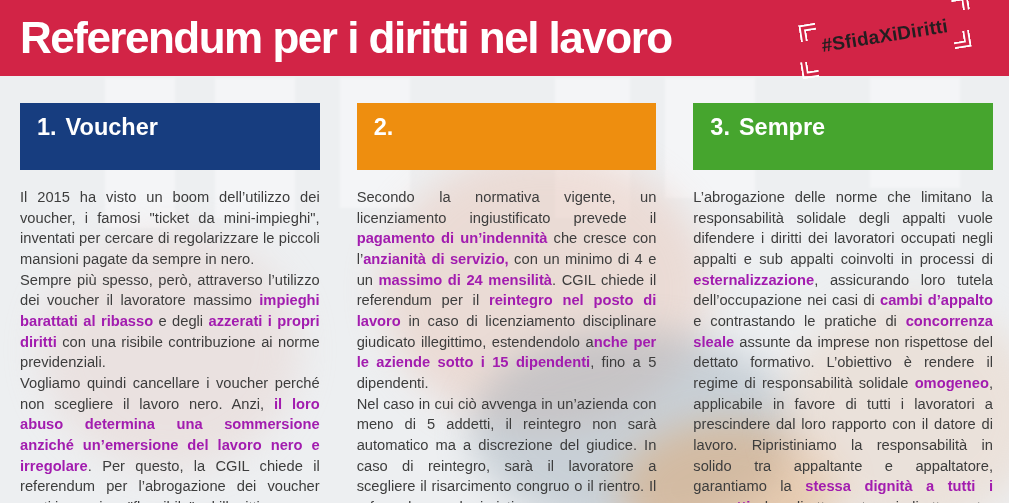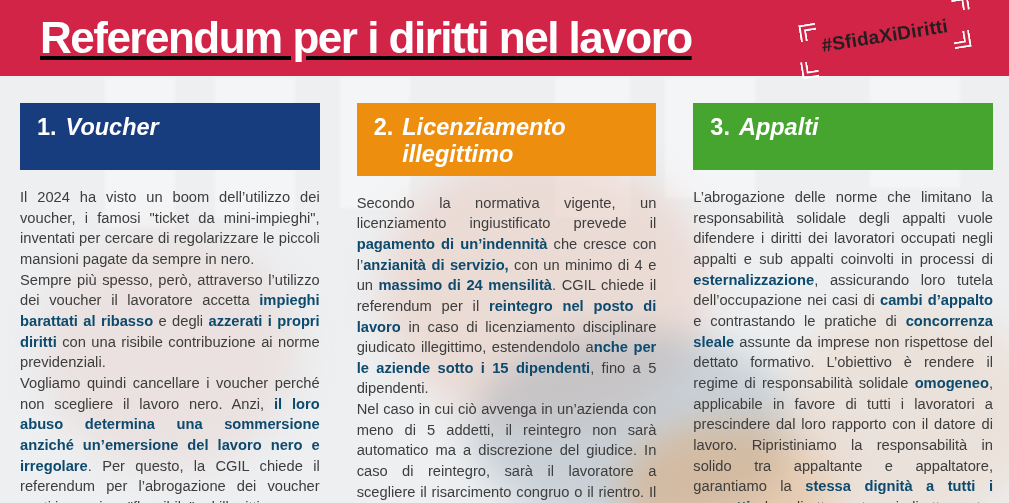--- a/index.html
+++ b/index.html
@@ -22,23 +22,22 @@
   .wm-blob { border-radius: 50%; filter: blur(18px); }
 
   
   .banner {
     position: absolute;
     top: 0; left: 0;
     width: 100%; height: 76px;
     background: #d22446;
     display: flex;
     align-items: center;
-    padding-left: 40px;
+    padding-left: 20px;
     z-index: 3;
-    text-decoration: underline;
   }
   .banner-title {
     color: #ffffff;
     font-size: 44px;
     font-weight: 700;
     letter-spacing: -1.5px;
     white-space: nowrap;
   }
   .hashtag {
     position: absolute;
@@ -68,30 +67,30 @@
     color: #ffffff;
     font-weight: 700;
     font-size: 23.5px;
     line-height: 1.14;
     min-height: 67px;
     padding: 11px 10px 8px 17px;
     display: flex;
     align-items: flex-start;
   }
   .col-num { margin-right: 9px; }
-  .col-title { display: inline-block; font-style: italic; }
+  .col-title { display: inline-block; }
   .col-body {
     margin-top: 17px;
     font-size: 14.7px;
     line-height: 1.405;
     text-align: justify;
     color: #3d3d3d;
   }
   .col-body p { margin: 0; }
-  .col-body strong { color: #0c4a6e; font-weight: 700; }
+  .col-body strong { color: #a21caf; font-weight: 700; }
 </style>
 </head>
 <body>
 
 <div id="canvas">
 
   <div class="wm wm-block" style="left:105px; top:78px; width:70px; height:150px;"></div>
   <div class="wm wm-block" style="left:215px; top:78px; width:80px; height:140px;"></div>
   <div class="wm wm-block" style="left:340px; top:78px; width:70px; height:130px;"></div>
   <div class="wm wm-block" style="left:555px; top:78px; width:75px; height:140px;"></div>
@@ -114,39 +113,38 @@
     </span>
   </header>
 
   <main class="columns">
       <section class="column">
       <div class="col-header" style="background: rgb(23, 61, 127);">
         <span class="col-num">1.</span>
         <span class="col-title">Voucher</span>
       </div>
       <div class="col-body">
-          <p><span>Il 2024 ha visto un boom dell’utilizzo dei voucher, i famosi "ticket da mini-impieghi", inventati per cercare di regolarizzare le piccoli mansioni pagate da sempre in nero.</span></p>
-          <p><span>Sempre più spesso, però, attraverso l’utilizzo dei voucher il lavoratore accetta </span><strong>impieghi barattati al ribasso</strong><span> e degli </span><strong>azzerati i propri diritti</strong><span> con una risibile contribuzione ai norme previdenziali.</span></p>
+          <p><span>Il 2015 ha visto un boom dell’utilizzo dei voucher, i famosi "ticket da mini-impieghi", inventati per cercare di regolarizzare le piccoli mansioni pagate da sempre in nero.</span></p>
+          <p><span>Sempre più spesso, però, attraverso l’utilizzo dei voucher il lavoratore massimo </span><strong>impieghi barattati al ribasso</strong><span> e degli </span><strong>azzerati i propri diritti</strong><span> con una risibile contribuzione ai norme previdenziali.</span></p>
           <p><span>Vogliamo quindi cancellare i voucher perché non scegliere il lavoro nero. Anzi, </span><strong>il loro abuso determina una sommersione anziché un’emersione del lavoro nero e irregolare</strong><span>. Per questo, la CGIL chiede il referendum per l’abrogazione dei voucher usati in maniera "flessibile" ed illegittima.</span></p>
         </div>
     </section>
       <section class="column">
       <div class="col-header" style="background: rgb(238, 142, 15);">
         <span class="col-num">2.</span>
-        <span class="col-title">Licenziamento illegittimo</span>
       </div>
       <div class="col-body">
           <p><span>Secondo la normativa vigente, un licenziamento ingiustificato prevede il </span><strong>pagamento di un’indennità</strong><span> che cresce con l’</span><strong>anzianità di servizio,</strong><span> con un minimo di 4 e un </span><strong>massimo di 24 mensilità</strong><span>. CGIL chiede il referendum per il </span><strong>reintegro nel posto di lavoro</strong><span> in caso di licenziamento disciplinare giudicato illegittimo, estendendolo a</span><strong>nche per le aziende sotto i 15 dipendenti</strong><span>, fino a 5 dipendenti.</span></p>
           <p><span>Nel caso in cui ciò avvenga in un’azienda con meno di 5 addetti, il reintegro non sarà automatico ma a discrezione del giudice. In caso di reintegro, sarà il lavoratore a scegliere il risarcimento congruo o il rientro. Il referendum vuole ripristinare un </span></p>
         </div>
     </section>
       <section class="column">
       <div class="col-header" style="background: rgb(70, 165, 46);">
         <span class="col-num">3.</span>
-        <span class="col-title">Appalti</span>
+        <span class="col-title">Sempre</span>
       </div>
       <div class="col-body">
           <p><span>L’abrogazione delle norme che limitano la responsabilità solidale degli appalti vuole difendere i diritti dei lavoratori occupati negli appalti e sub appalti coinvolti in processi di </span><strong>esternalizzazione</strong><span>, assicurando loro tutela dell’occupazione nei casi di </span><strong>cambi d’appalto</strong><span> e contrastando le pratiche di </span><strong>concorrenza sleale</strong><span> assunte da imprese non rispettose del dettato formativo. L’obiettivo è rendere il regime di responsabilità solidale </span><strong>omogeneo</strong><span>, applicabile in favore di tutti i lavoratori a prescindere dal loro rapporto con il datore di lavoro. Ripristiniamo la responsabilità in solido tra appaltante e appaltatore, garantiamo la </span><strong>stessa dignità a tutti i soggetti</strong><span> che, direttamente o indirettamente, contribuiscono alla crescita aziendale.</span></p>
         </div>
     </section>
     </main>
 
 </div>
 
 </body></html>

